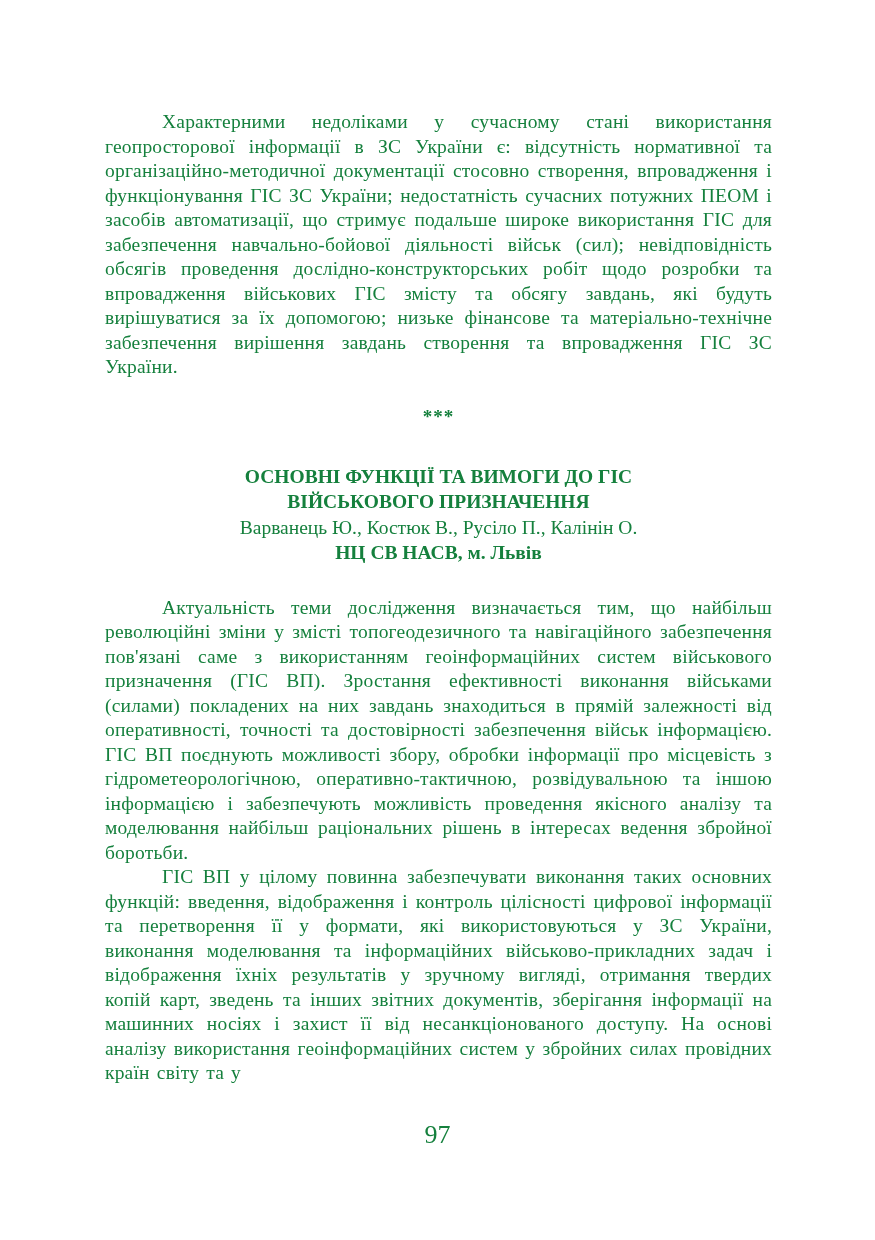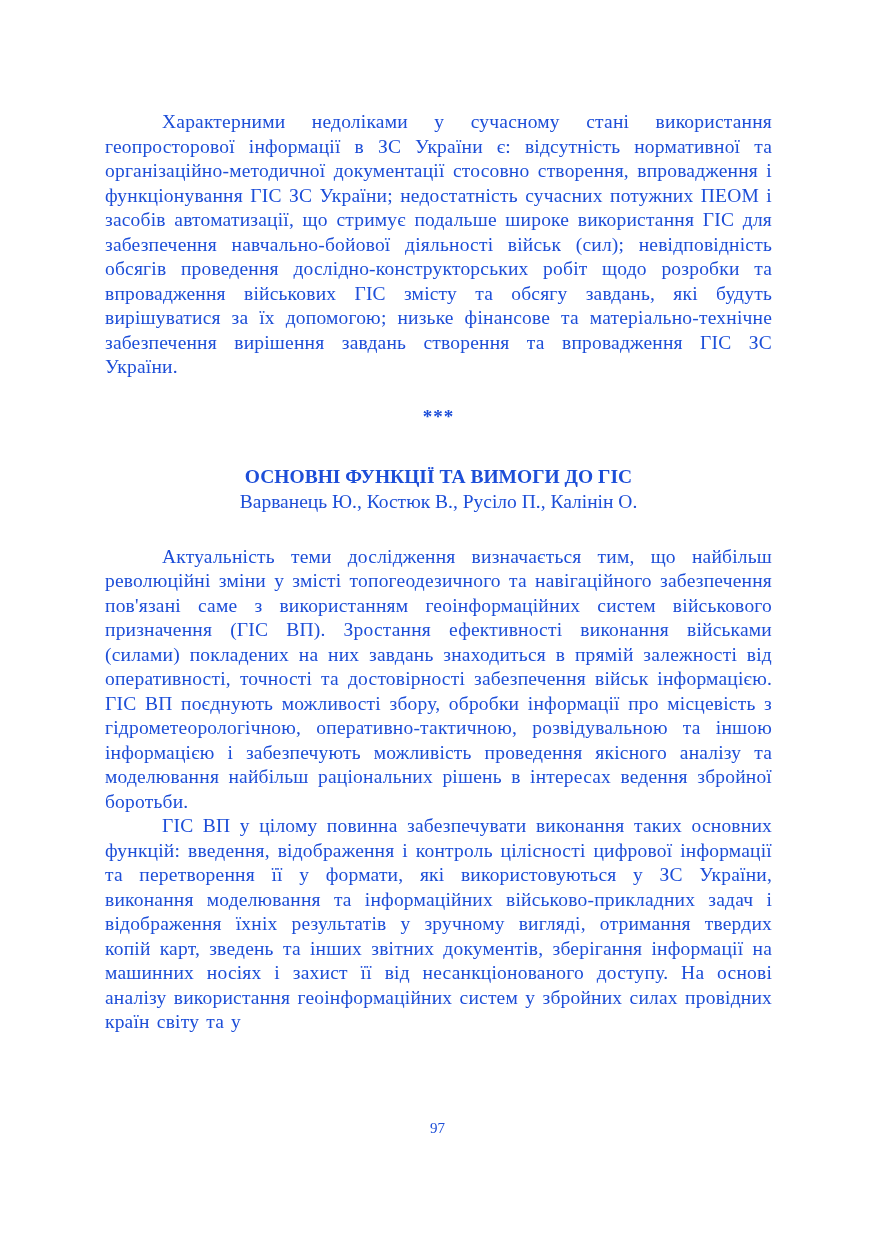--- a/index.html
+++ b/index.html
@@ -5,21 +5,21 @@
   html, body {
     margin: 0;
     padding: 0;
     background: #ffffff;
   }
   .page {
     position: relative;
     width: 875px;
     height: 1240px;
     background: #ffffff;
-    color: #1d4ed8;
+    color: #15803d;
     font-family: "Liberation Serif", "DejaVu Serif", serif;
     overflow: hidden;
   }
   .content {
     position: absolute;
     left: 105px;
     top: 110px;
     width: 667px;
   }
   .para {
@@ -54,36 +54,38 @@
   }
   .affiliation {
     font-weight: bold;
   }
   .page-number {
     position: absolute;
     left: 0;
     top: 1120px;
     width: 875px;
     text-align: center;
-    font-size: 15px;
+    font-size: 26px;
   }
 </style>
 </head>
 <body>
 
 <div class="page">
   <div class="content">
 
     <p class="para">Характерними недоліками у сучасному стані використання геопросторової інформації в ЗС України є: відсутність нормативної та організаційно-методичної документації стосовно створення, впровадження і функціонування ГІС ЗС України; недостатність сучасних потужних ПЕОМ і засобів автоматизації, що стримує подальше широке використання ГІС для забезпечення навчально-бойової діяльності військ (сил); невідповідність обсягів проведення дослідно-конструкторських робіт щодо розробки та впровадження військових ГІС змісту та обсягу завдань, які будуть вирішуватися за їх допомогою; низьке фінансове та матеріально-технічне забезпечення вирішення завдань створення та впровадження ГІС ЗС України.</p>
 
     <p class="separator">***</p>
 
     <div class="article-header">
       <div class="title-line">ОСНОВНІ ФУНКЦІЇ ТА ВИМОГИ ДО ГІС</div>
+      <div class="title-line">ВІЙСЬКОВОГО ПРИЗНАЧЕННЯ</div>
       <div class="authors">Варванець Ю., Костюк В., Русіло П., Калінін О.</div>
+      <div class="affiliation">НЦ СВ НАСВ, м. Львів</div>
     </div>
 
     <p class="para">Актуальність теми дослідження визначається тим, що найбільш революційні зміни у змісті топогеодезичного та навігаційного забезпечення пов'язані саме з використанням геоінформаційних систем військового призначення (ГІС ВП). Зростання ефективності виконання військами (силами) покладених на них завдань знаходиться в прямій залежності від оперативності, точності та достовірності забезпечення військ інформацією. ГІС ВП поєднують можливості збору, обробки інформації про місцевість з гідрометеорологічною, оперативно-тактичною, розвідувальною та іншою інформацією і забезпечують можливість проведення якісного аналізу та моделювання найбільш раціональних рішень в інтересах ведення збройної боротьби.</p>
 
     <p class="para">ГІС ВП у цілому повинна забезпечувати виконання таких основних функцій: введення, відображення і контроль цілісності цифрової інформації та перетворення її у формати, які використовуються у ЗС України, виконання моделювання та інформаційних військово-прикладних задач і відображення їхніх результатів у зручному вигляді, отримання твердих копій карт, зведень та інших звітних документів, зберігання інформації на машинних носіях і захист її від несанкціонованого доступу. На основі аналізу використання геоінформаційних систем у збройних силах провідних країн світу та у</p>
 
   </div>
 
   <div class="page-number">97</div>
 </div>

